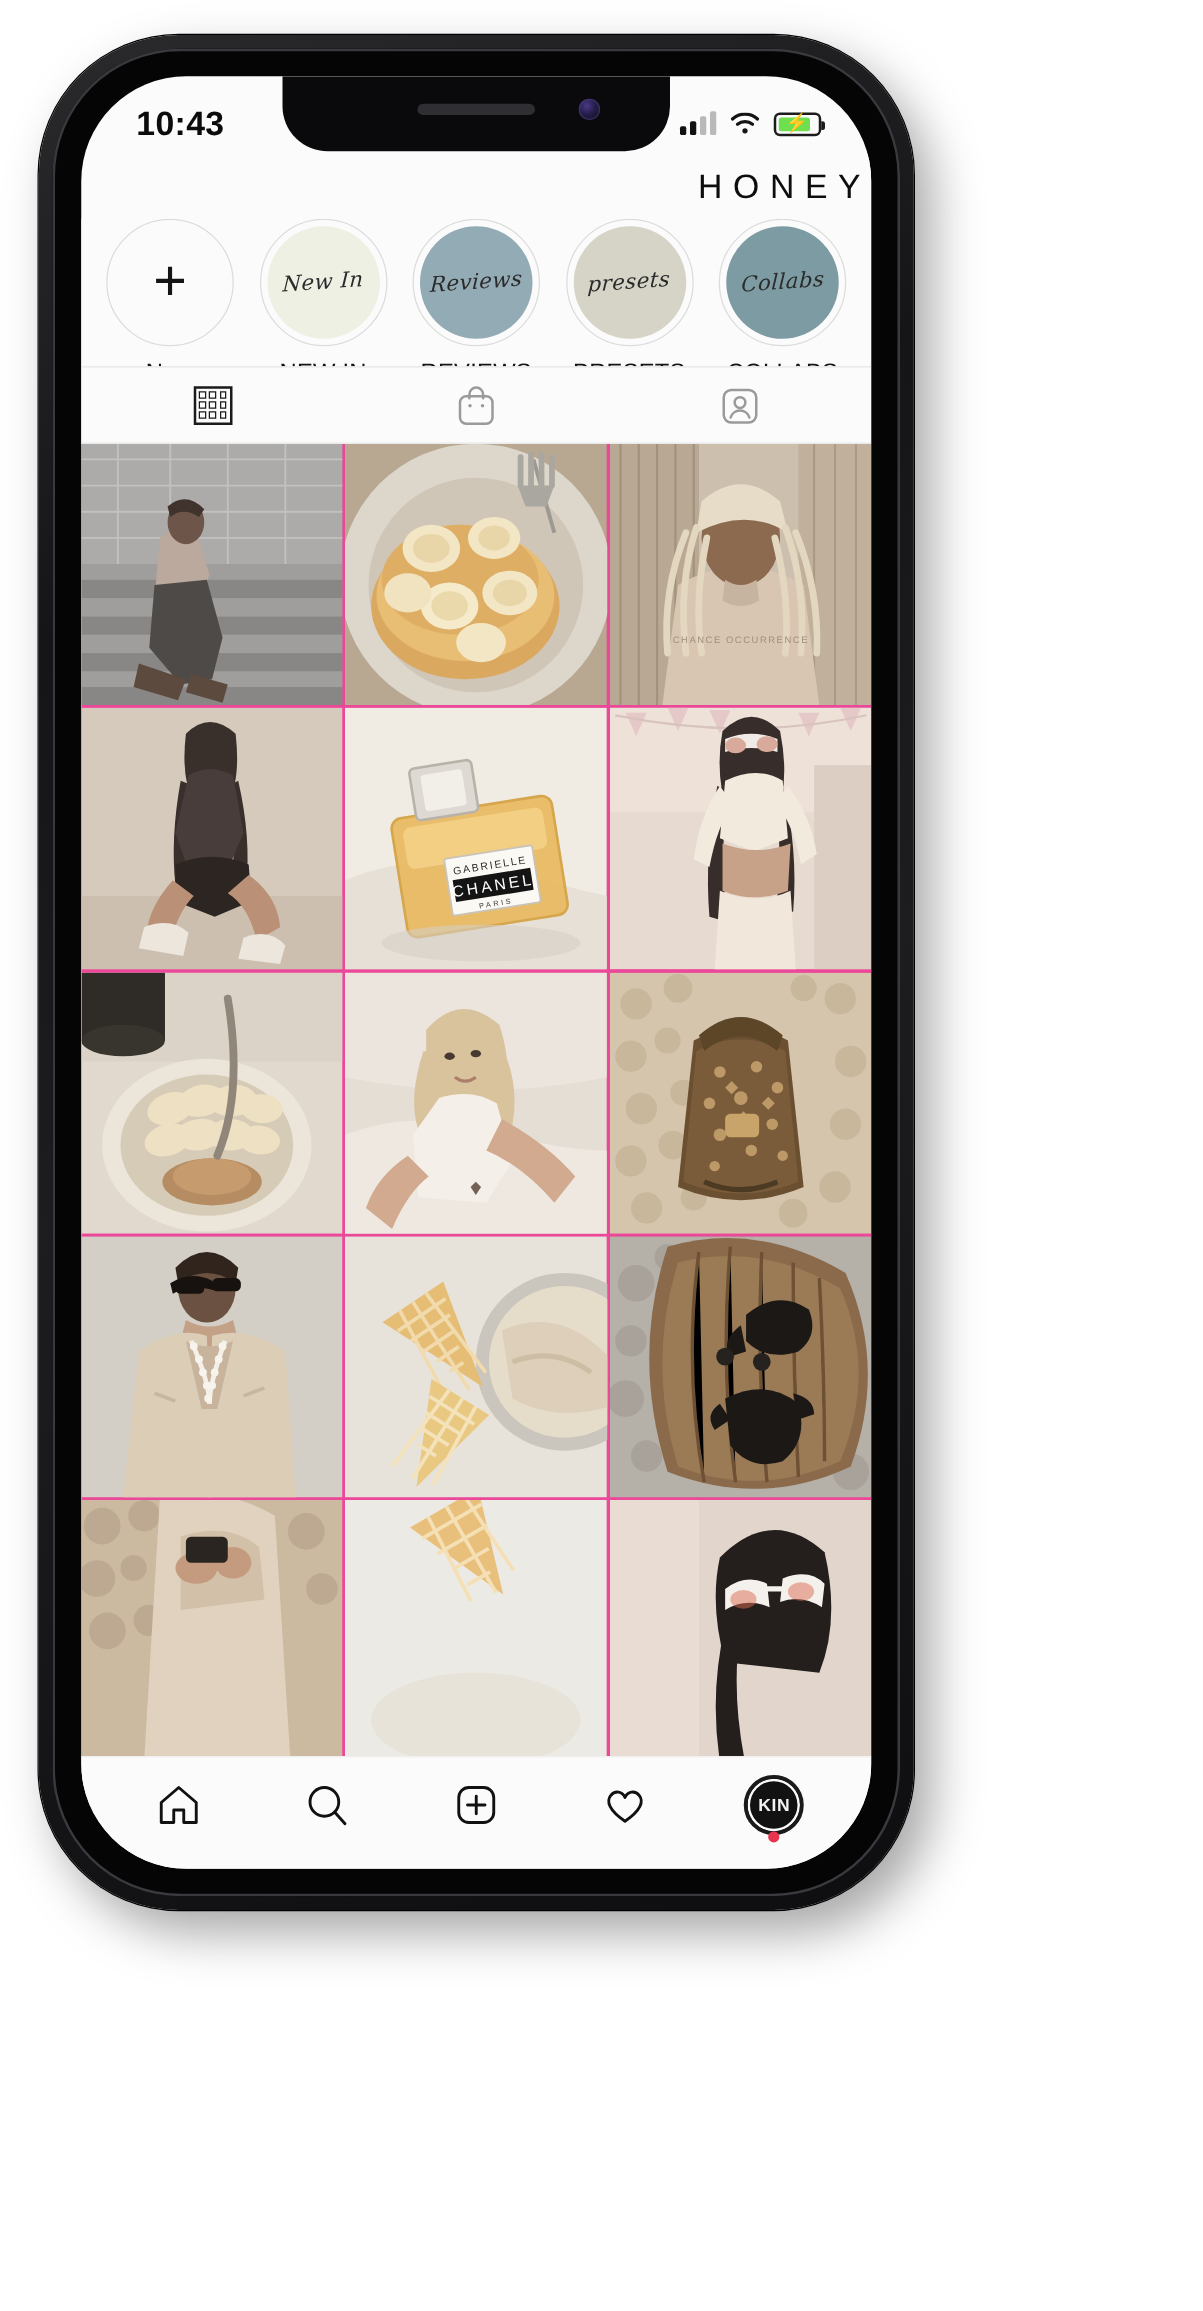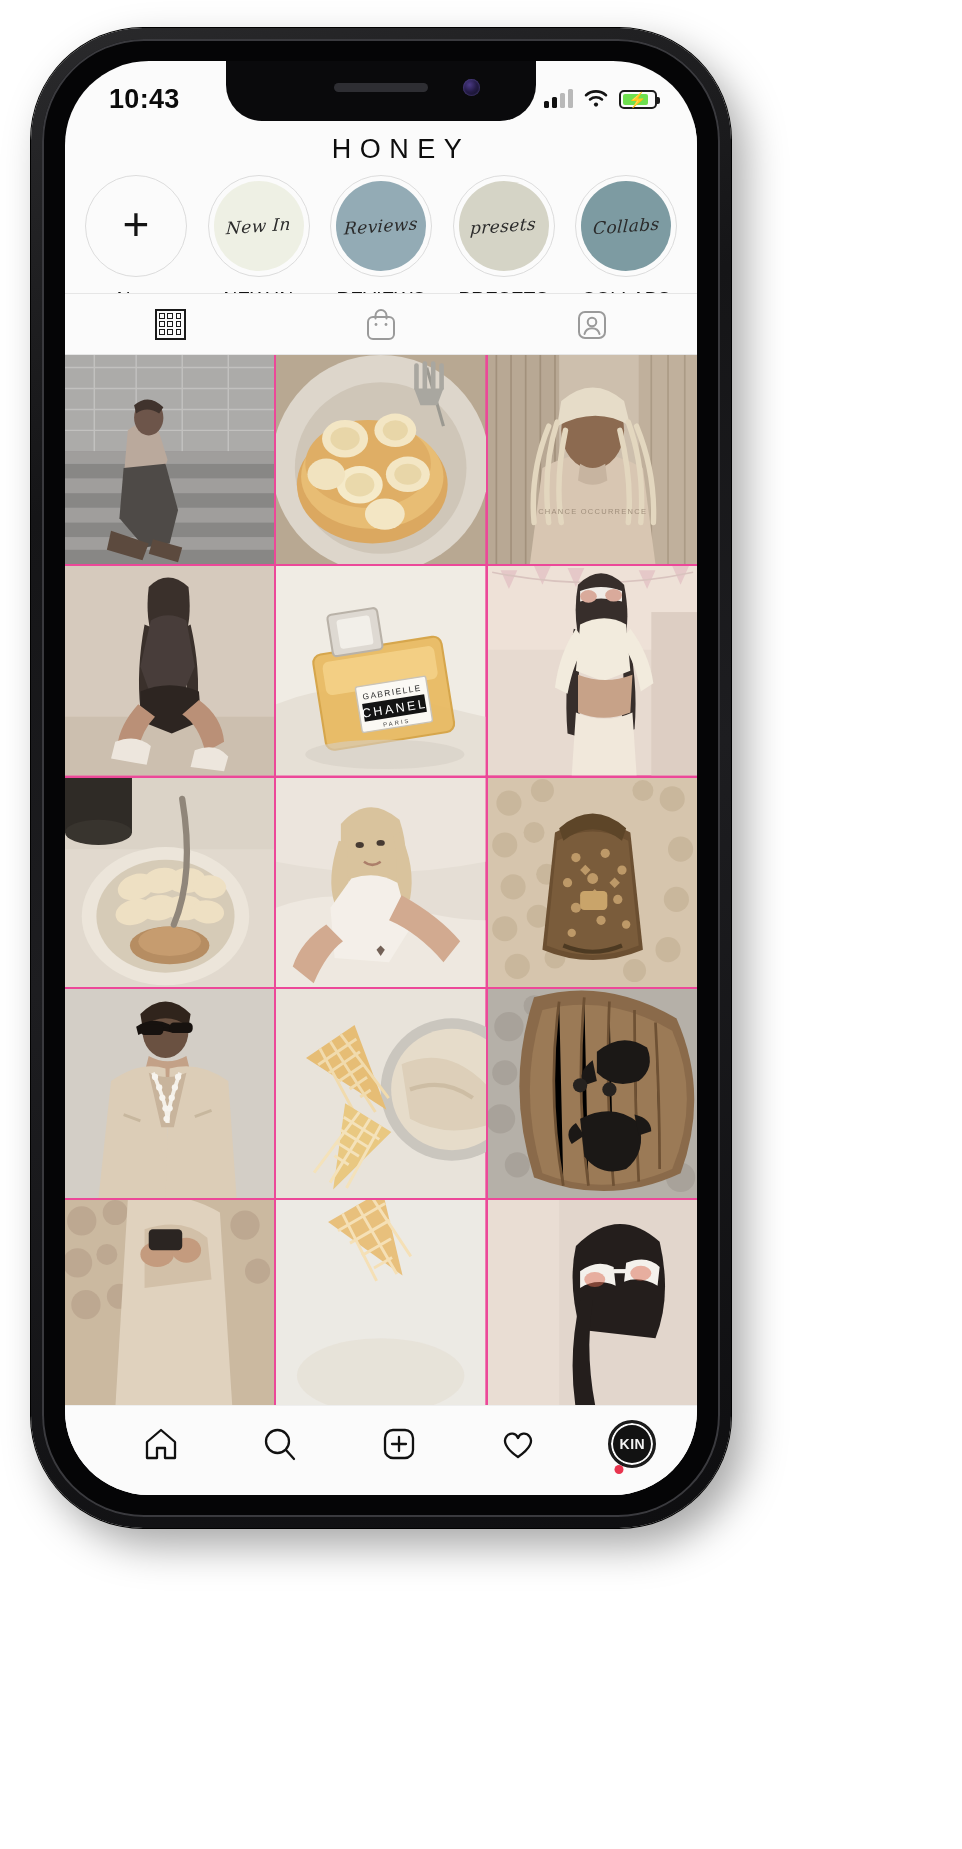--- a/index.html
+++ b/index.html
@@ -86,21 +86,21 @@
   }
   .battery .fill { height:100%; background:#6ee04f; border-radius:2px; }
   .battery .bolt {
     position:absolute; left:50%; top:50%; transform:translate(-50%,-50%);
     font-size:15px; line-height:1; color:#0c0c0c;
   }
 
   
   .app-header {
     position: absolute; top: 62px; left: 0; right: 0;
-    height: 52px; display: flex; align-items: center; justify-content: center;
+    height: 52px; display: flex; align-items: center; justify-content: flex-end;
     background: #fbfbfb; z-index: 20; margin-left: 32px;
   }
   .brand {
     font-size: 27px; font-weight: 500; letter-spacing: 8.5px;
     color: #0d0d0d; padding-left: 8px;
   }
 
   
   .highlights {
     position: absolute; top: 114px; left: 0; right: 0; height: 118px;
@@ -159,21 +159,21 @@
   .cell { position: relative; width: 100%; padding-top: 100%; overflow: hidden; }
   .cell > .art { position: absolute; inset: 0; }
 
   
   .bottomnav {
     position: absolute; bottom: 0; left: 0; right: 0; height: 90px;
     background: #fbfbfb; display: flex; align-items: center;
     justify-content: space-around; padding: 0 18px 14px;
     z-index: 20; border-top: 1px solid #efefef;
   }
-  .nav-item { display: flex; align-items: center; justify-content: flex-end; width: 74px; height: 60px; position: relative; }
+  .nav-item { display: flex; align-items: center; justify-content: center; width: 74px; height: 60px; position: relative; }
   .avatar-nav {
     width: 48px; height: 48px; border-radius: 50%;
     background: #121212; border: 3px solid #1b1b1b;
     display: flex; align-items: center; justify-content: center;
     color: #f2f2f2; font-size: 14px; font-weight: 700; letter-spacing: .5px;
     box-shadow: 0 0 0 2px #fbfbfb inset;
   }
   .dot-red {
     position: absolute; bottom: 0px; left: 50%; transform: translateX(-50%);
     width: 9px; height: 9px; border-radius: 50%; background: #e8344e;

